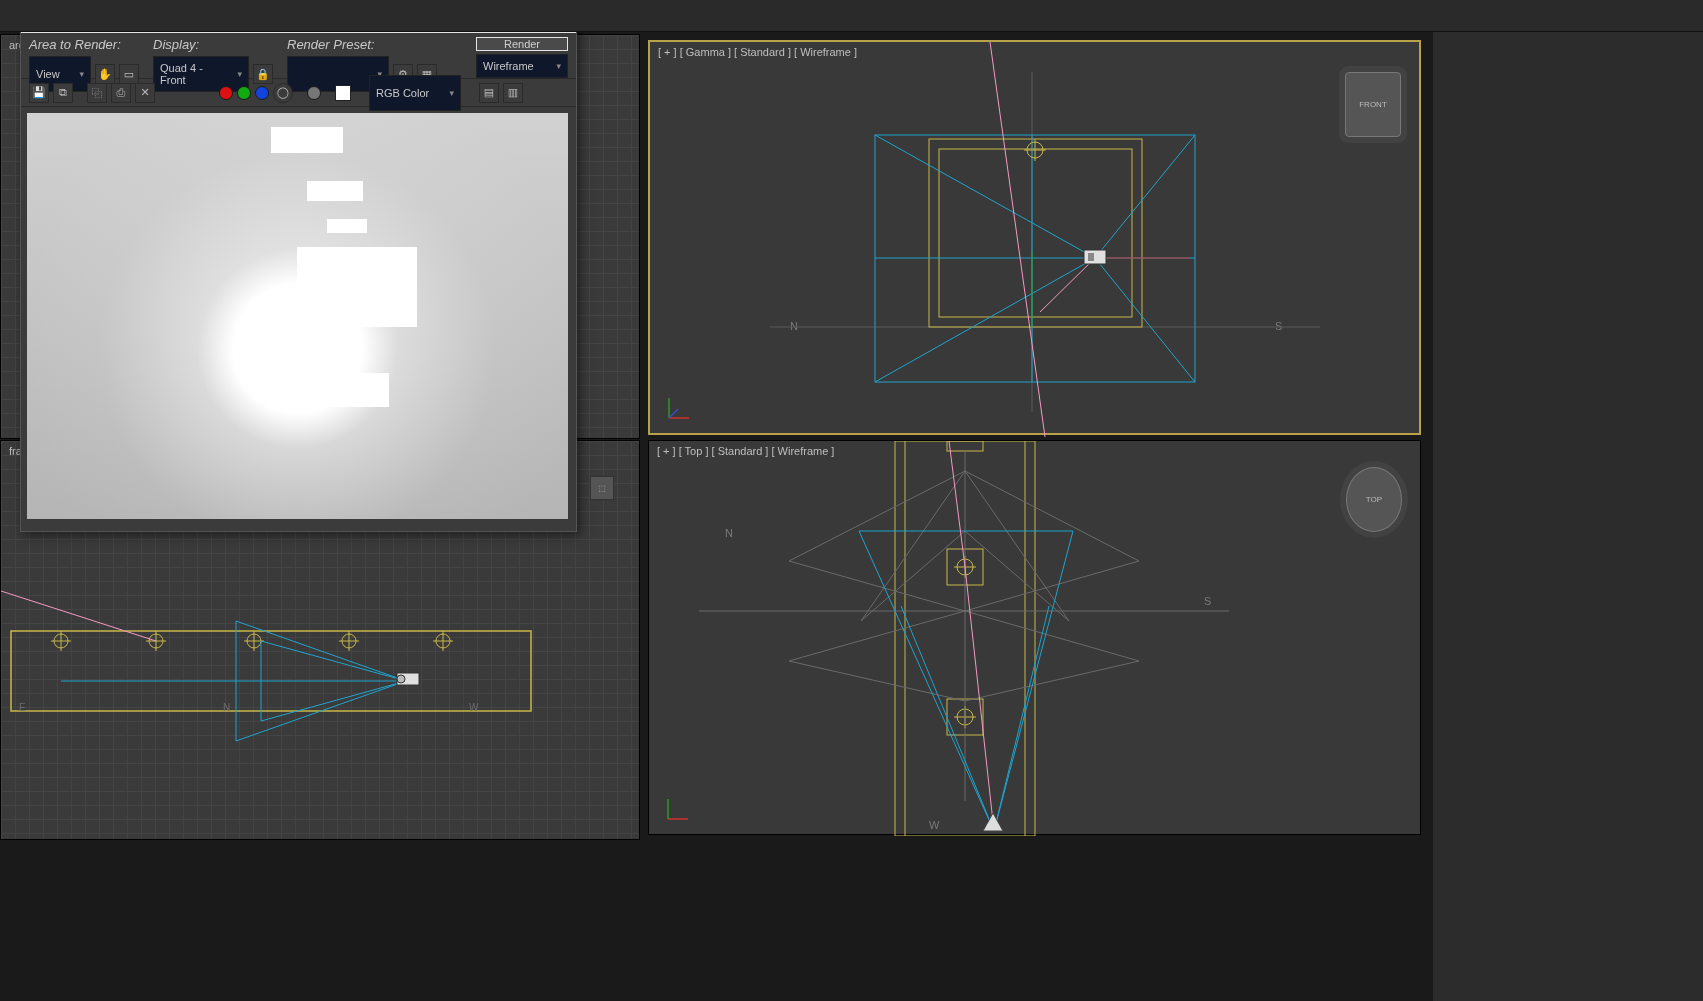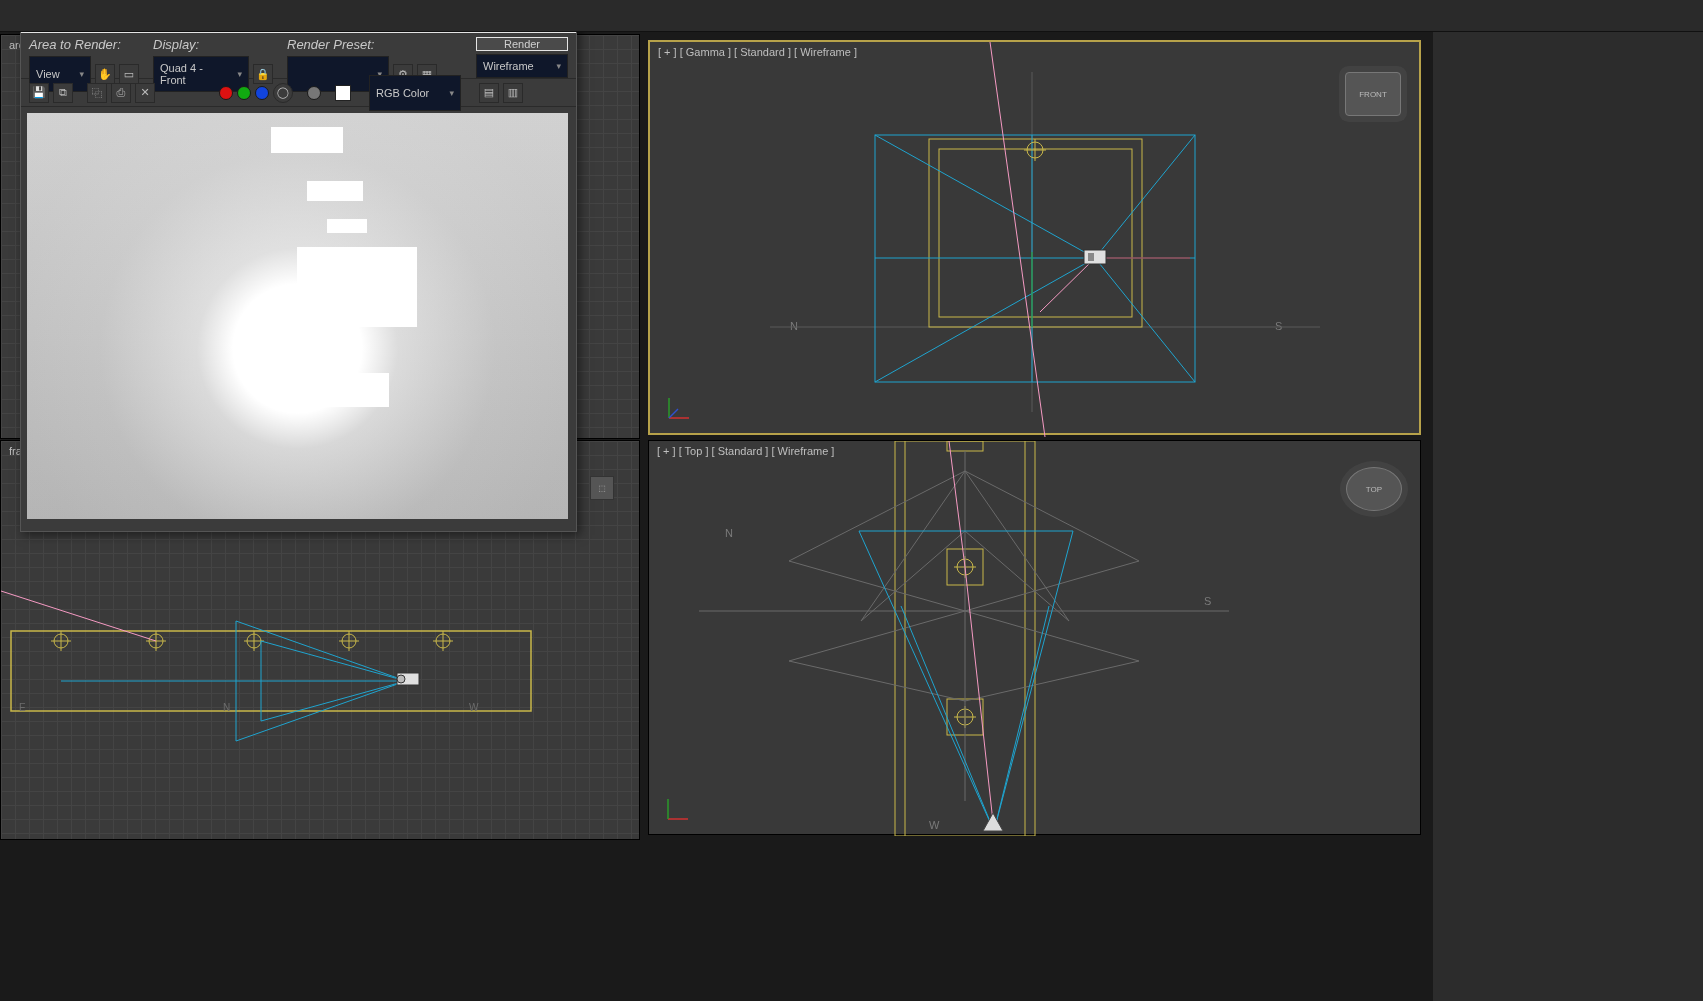--- a/index.html
+++ b/index.html
@@ -93,21 +93,21 @@
 
 svg { display:block; }
 
 
 .right-panel{
   position:absolute; right:0; top:0; width:270px; height:1001px; background:#2c2c2c;
 }
 
 
 .viewcube{
-  position:absolute; width:56px; height:44px; background:#555; border:1px solid #777;
+  position:absolute; width:56px; height:65px; background:#555; border:1px solid #777;
   display:flex;align-items:center;justify-content:center; color:#bbb; font-size:8px;
   box-shadow:0 0 0 6px rgba(90,90,90,.3); border-radius:4px;margin-left:16px;
 }
 
 
 .tripod{position:absolute; width:30px; height:30px;}
 .tripod line{stroke-width:1.5;}
 </style>
 </head>
 <body>

